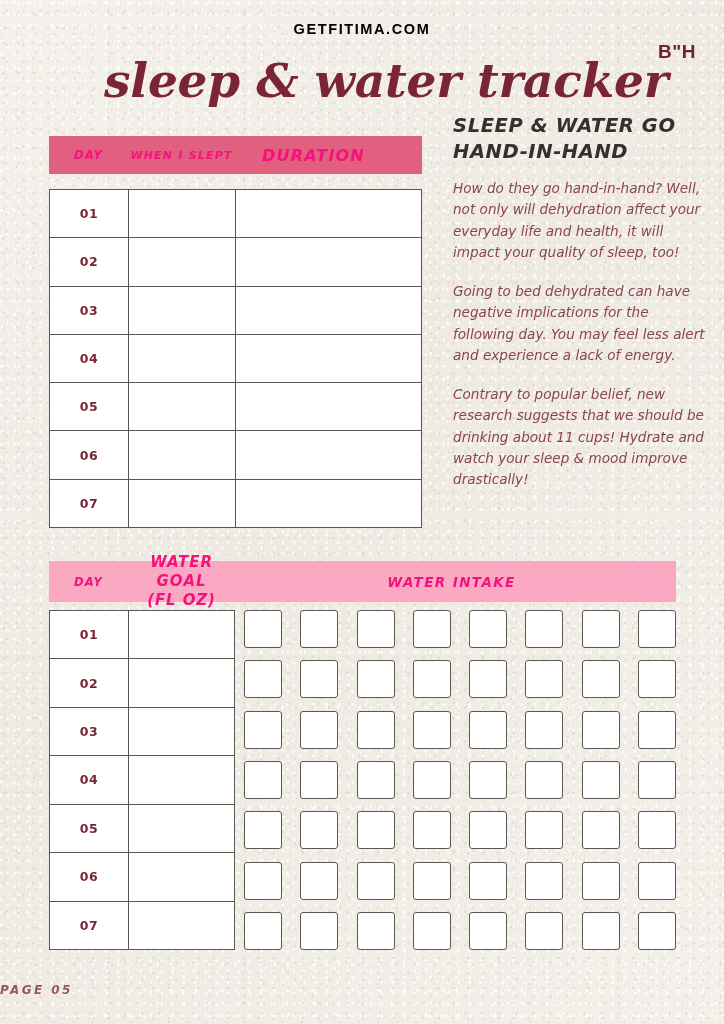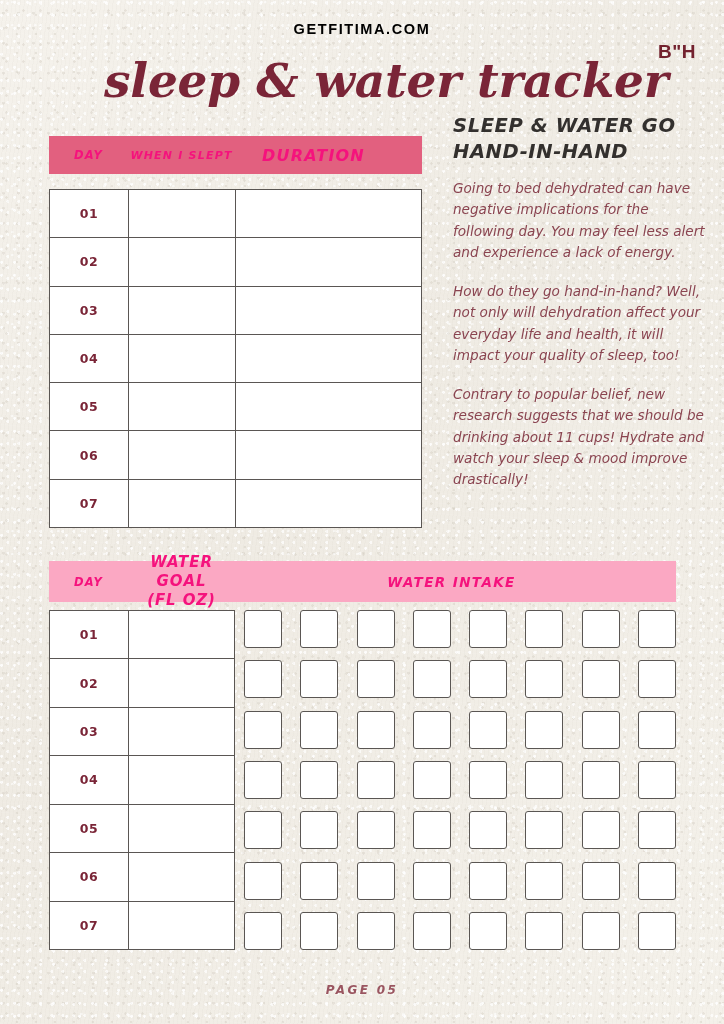--- a/index.html
+++ b/index.html
@@ -207,21 +207,20 @@
     width: 38px; height: 38px;
     border: 1.4px solid #5a5653;
     border-radius: 3px;
     background: #ffffff;
   }
 
   
   .page-footer {
     position: absolute;
     left: 0; right: 0; bottom: 27px;
-    text-align: center;
     font-family: "DejaVu Sans", sans-serif;
     font-style: italic;
     font-size: 12px;
     font-weight: 600;
     letter-spacing: 2.4px;
     color: #9a5560;
   }
 </style>
 </head>
 <body>
@@ -230,22 +229,22 @@
 
 <div class="content">
 
   <div class="site-url">GETFITIMA.COM</div>
   <div class="bh-mark">B"H</div>
   <h1 class="main-title">sleep &amp; water tracker</h1>
 
   <div class="info-col">
     <div class="info-heading">SLEEP &amp; WATER GO HAND-IN-HAND</div>
     <div class="info-body">
+      <p class="info-para">How do they go hand-in-hand? Well, not only will dehydration affect your everyday life and health, it will impact your quality of sleep, too!</p>
       <p class="info-para">Going to bed dehydrated can have negative implications for the following day. You may feel less alert and experience a lack of energy.</p>
-      <p class="info-para">How do they go hand-in-hand? Well, not only will dehydration affect your everyday life and health, it will impact your quality of sleep, too!</p>
       <p class="info-para">Contrary to popular belief, new research suggests that we should be drinking about 11 cups! Hydrate and watch your sleep &amp; mood improve drastically!</p>
     </div>
   </div>
 
   <div class="hdr-band" id="sleep-header">
     <span class="h-day">DAY</span>
     <span class="h-slept">WHEN I SLEPT</span>
     <span class="h-duration">DURATION</span>
   </div>
 

